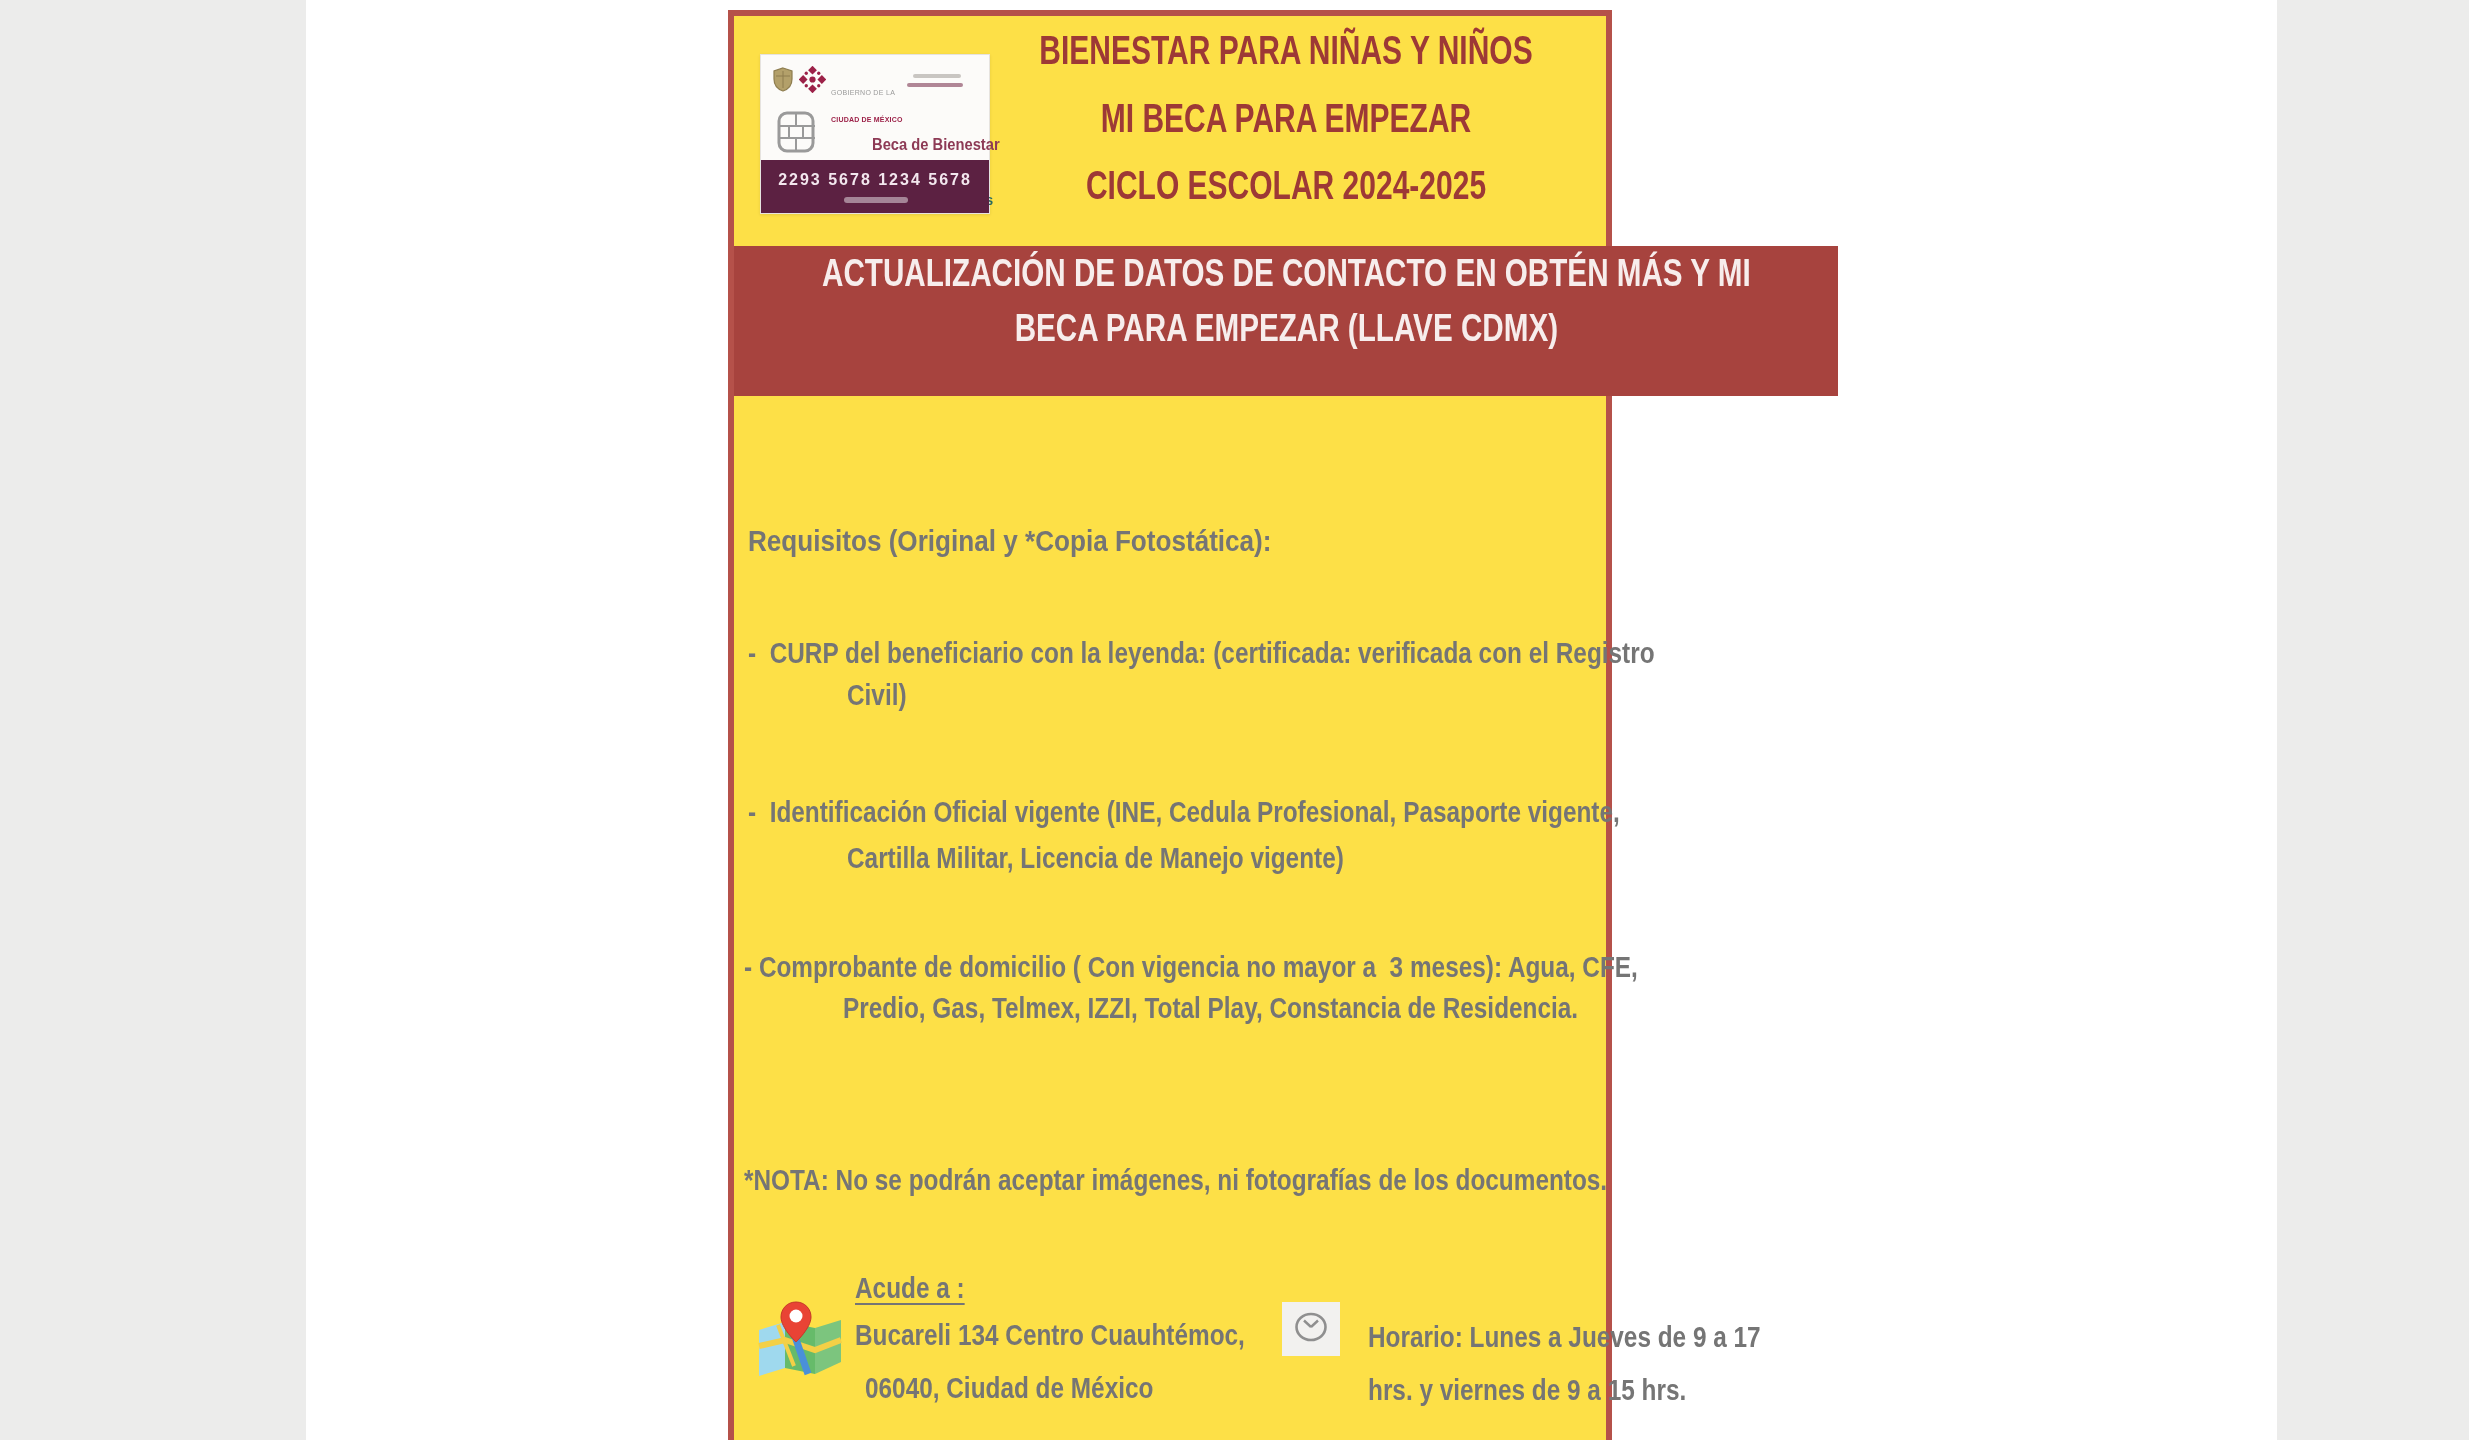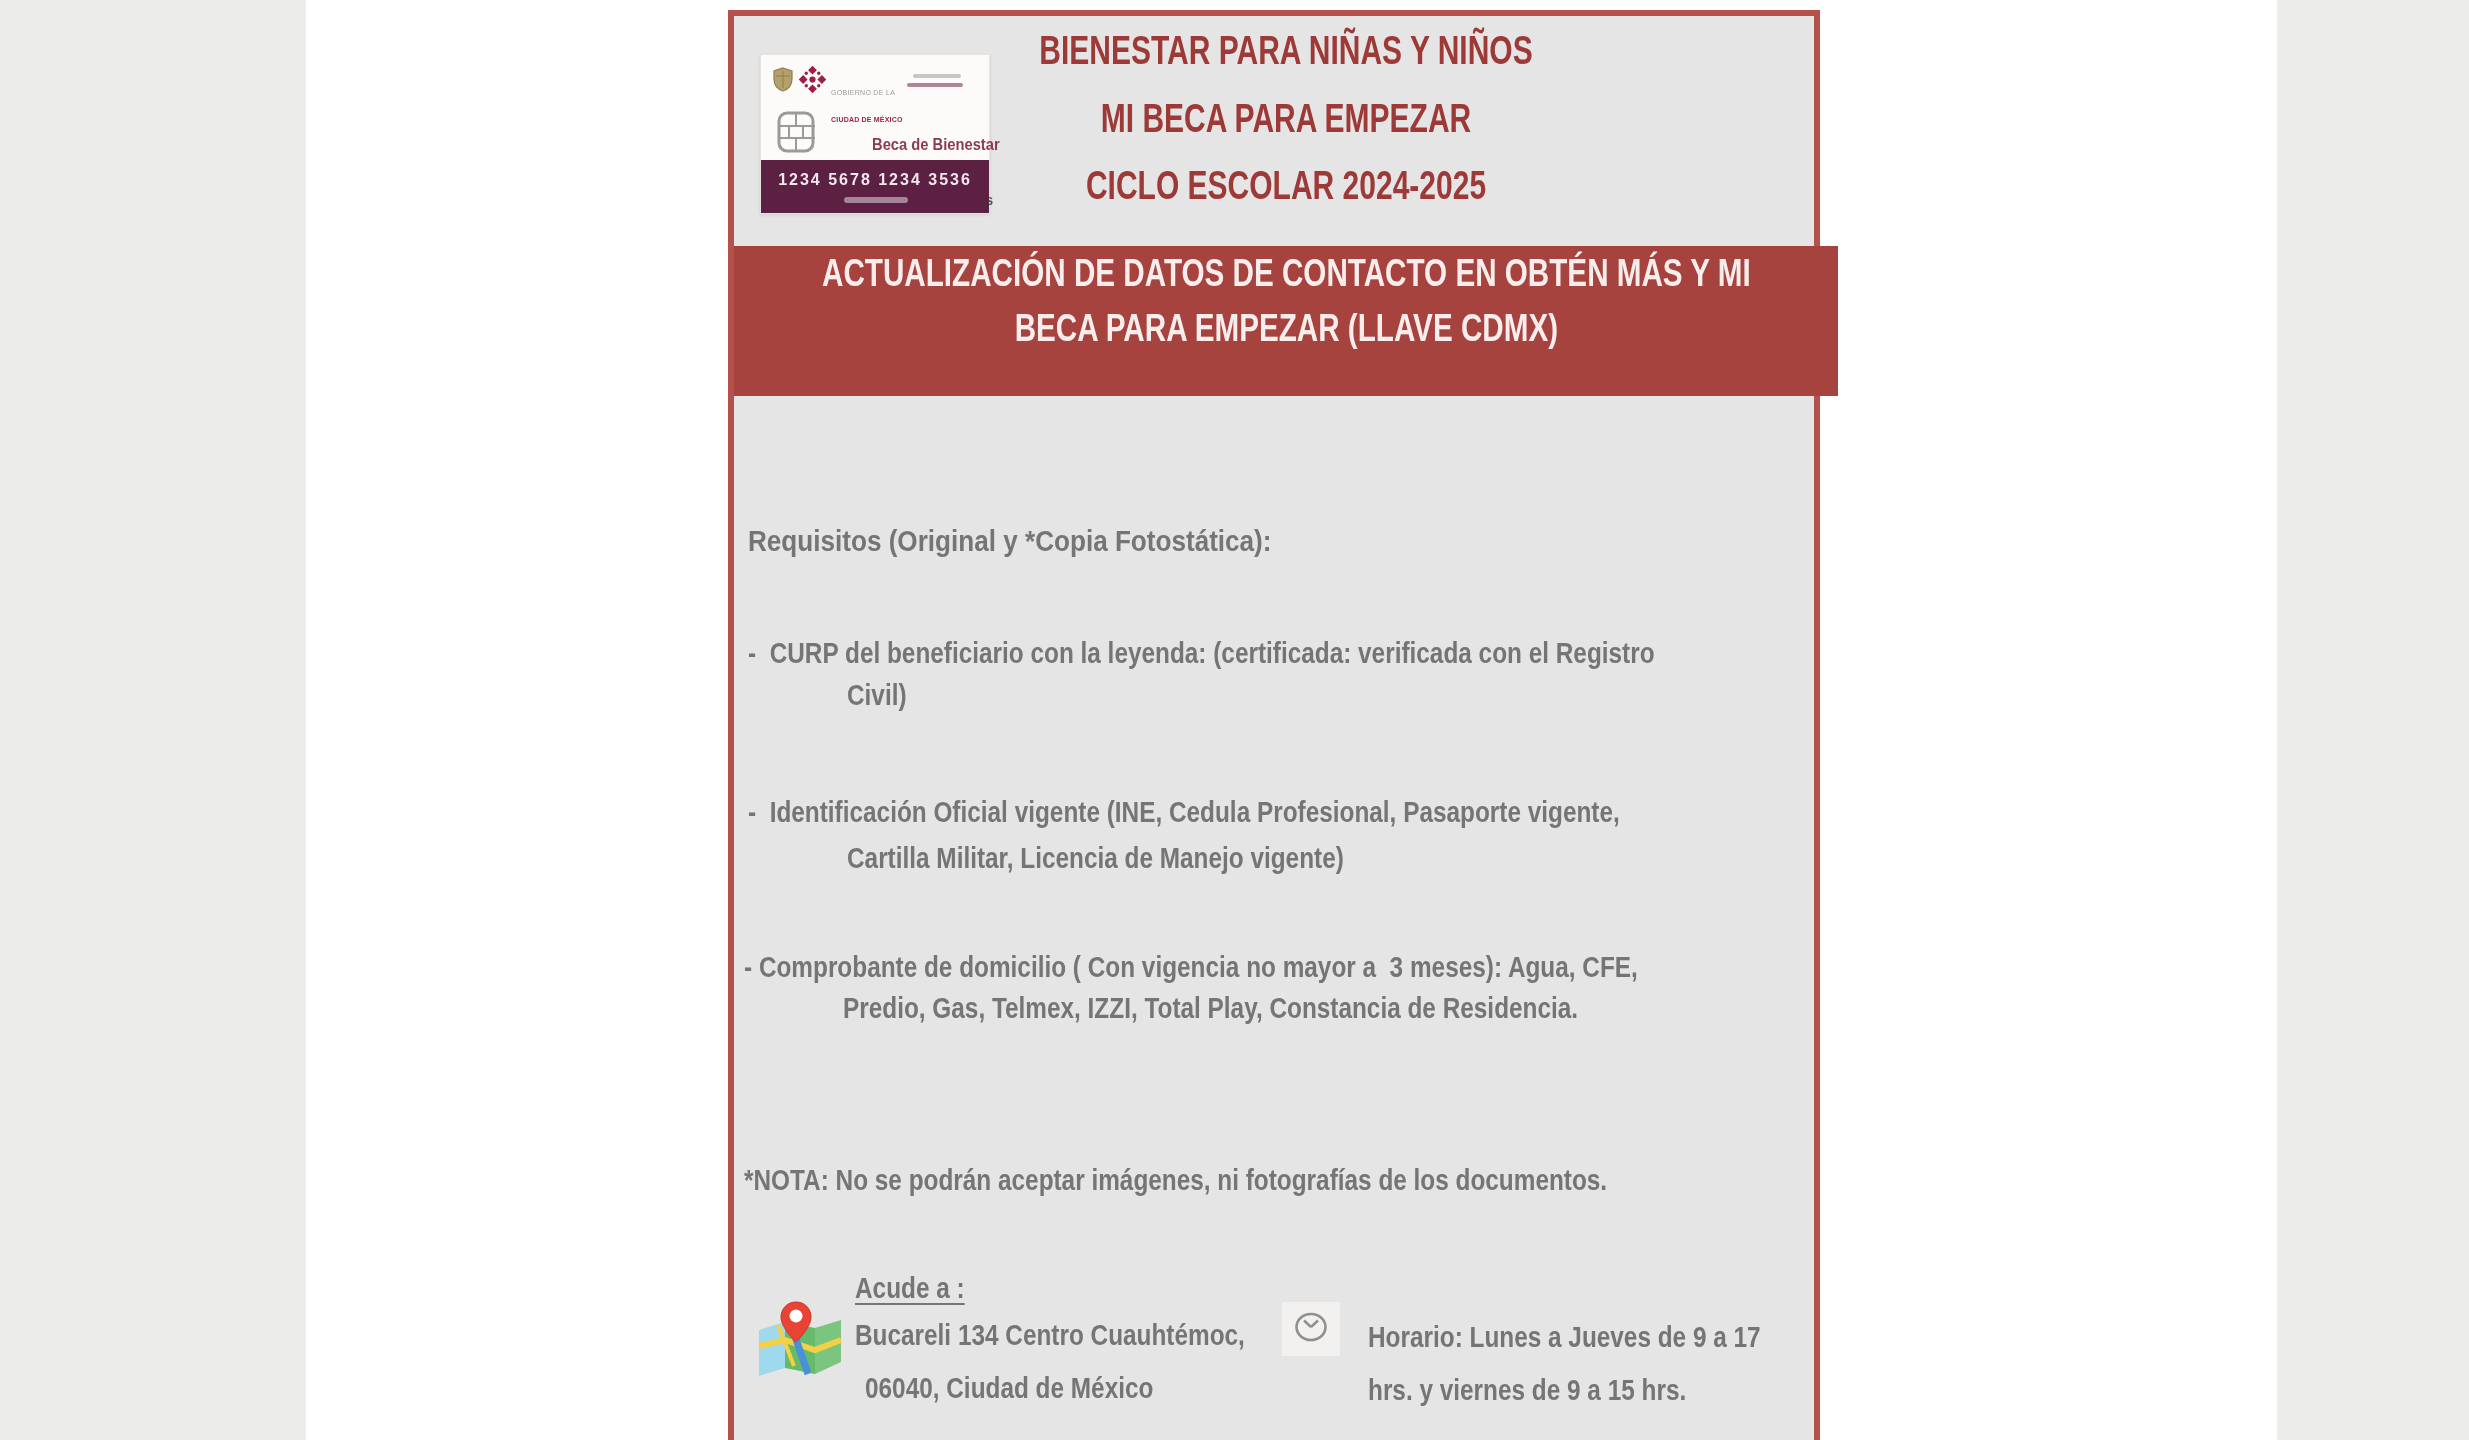--- a/index.html
+++ b/index.html
@@ -7,22 +7,22 @@
   body {
     position:relative; overflow:hidden; background:#ffffff;
     font-family:"Liberation Sans","DejaVu Sans",sans-serif;
   }
   .bg-strip { position:absolute; top:0; height:1440px; background:#ececeb; }
   .bg-strip.left  { left:0; width:306px; }
   .bg-strip.right { left:2277px; width:192px; }
 
   
   .doc {
-    position:absolute; left:728px; top:10px; width:1092px; height:1430px;
-    background:#e5e5e5; border:6px solid #b5514a; border-bottom:none;
+    position:absolute; left:728px; top:10px; width:884px; height:1430px;
+    background:#fde047; border:6px solid #b5514a; border-bottom:none;
   }
   .abs { position:absolute; }
 
   
   .title-line {
     position:absolute; left:0; width:1104px; text-align:center;
     font-weight:bold; font-size:40px; line-height:44px; color:#9d3936;
     transform:scaleX(0.75); transform-origin:50% 50%; white-space:pre;
   }
   
@@ -117,21 +117,21 @@
         <path d="M2 15 H38 M2 27 H38 M19 2 V40" stroke="#9a9a9a" stroke-width="2"></path>
         <rect x="12" y="15" width="14" height="12" fill="#fcfbf9" stroke="#9a9a9a" stroke-width="2"></rect>
       </svg>
     </span>
     <div class="prog">
       <div class="p1">Beca de Bienestar</div>
       <div class="p2">para niñas y niños</div>
       <div class="p3">Mi beca para empezar</div>
     </div>
     <div class="band">
-      <div class="num">1234 5678 1234 3536</div>
+      <div class="num">2293 5678 1234 5678</div>
       <div class="num-sub"></div>
     </div>
   </div>
 
   <div class="banner">
     <div class="bl">ACTUALIZACIÓN DE DATOS DE CONTACTO EN OBTÉN MÁS Y MI</div>
     <div class="bl">BECA PARA EMPEZAR (LLAVE CDMX)</div>
   </div>
 
   <div class="bt head" style="left:14px; top:509px;">Requisitos (Original y *Copia Fotostática):</div>

